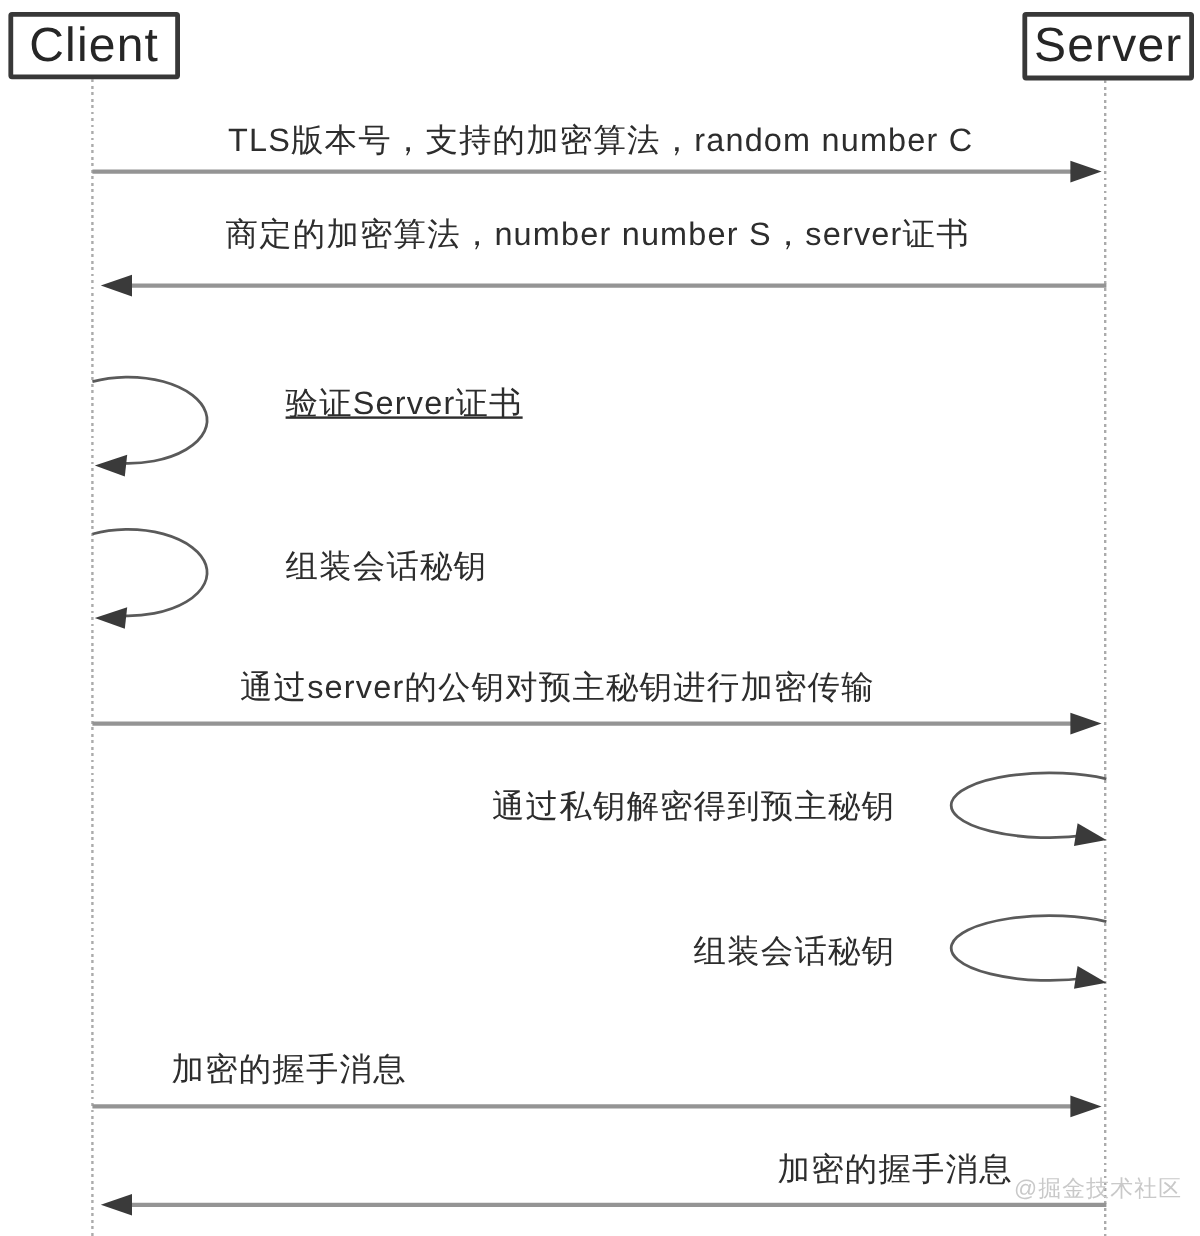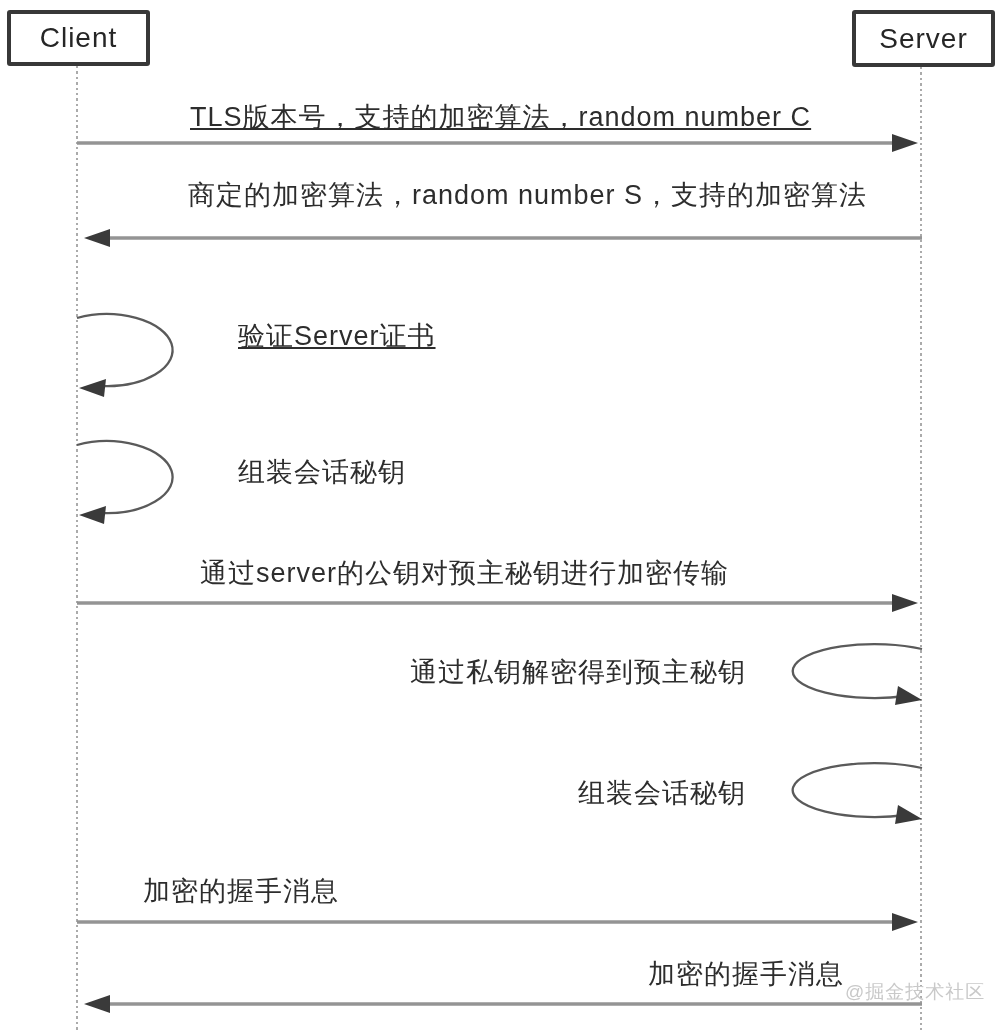--- a/index.html
+++ b/index.html
@@ -17,21 +17,21 @@
   }
   .actor {
     position: absolute;
     box-sizing: border-box;
     border: 4px solid #383838;
     border-radius: 3px;
     background: #ffffff;
     display: flex;
     align-items: center;
     justify-content: center;
-    font-size: 28px;
+    font-size: 40px;
     color: #262626;
     letter-spacing: 1px;
     z-index: 3;
   }
   .actor-client { left: 7px; top: 10px; width: 143px; height: 56px; }
   .actor-server { left: 852px; top: 10px; width: 143px; height: 57px; }
   .lifeline {
     position: absolute;
     width: 2px;
     background-image: repeating-linear-gradient(to bottom, #ababab 0 2.4px, transparent 2.4px 5.4px);
@@ -48,21 +48,21 @@
   }
   .msg-label {
     position: absolute;
     font-size: 27px;
     line-height: 32px;
     color: #2d2d2d;
     letter-spacing: 1px;
     white-space: nowrap;
     z-index: 2;
   }
-  .lbl-0 { left: 190px; top: 101px; width: 610px; text-align: left; text-decoration: underline; }
+  .lbl-0 { left: 190px; top: 101px; width: 610px; text-align: left; }
   .lbl-1 { left: 188px; top: 179px; width: 618px; text-align: center; }
   .lbl-2 { left: 238px; top: 320px; text-decoration: underline; }
   .lbl-3 { left: 238px; top: 456px; }
   .lbl-4 { left: 200px; top: 557px; width: 610px; text-align: left; }
   .lbl-5 { left: 346px; top: 656px; width: 400px; text-align: right; }
   .lbl-6 { left: 350px; top: 777px; width: 396px; text-align: right; }
   .lbl-7 { left: 143px; top: 875px; }
   .lbl-8 { left: 648px; top: 958px; }
   .watermark {
     position: absolute;
@@ -137,21 +137,21 @@
       <polygon class="arrow-head" points="918,922 892,913 892,931"></polygon>
     </g>
 
     <g>
       <line class="arrow-line" x1="922" y1="1004" x2="110" y2="1004"></line>
       <polygon class="arrow-head" points="84,1004 110,995 110,1013"></polygon>
     </g>
   </svg>
 
   <div class="msg-label lbl-0">TLS版本号，支持的加密算法，random number C</div>
-  <div class="msg-label lbl-1">商定的加密算法，random number S，支持的加密算法</div>
+  <div class="msg-label lbl-1">商定的加密算法，number number S，server证书</div>
   <div class="msg-label lbl-2">验证Server证书</div>
   <div class="msg-label lbl-3">组装会话秘钥</div>
   <div class="msg-label lbl-4">通过server的公钥对预主秘钥进行加密传输</div>
   <div class="msg-label lbl-5">通过私钥解密得到预主秘钥</div>
   <div class="msg-label lbl-6">组装会话秘钥</div>
   <div class="msg-label lbl-7">加密的握手消息</div>
   <div class="msg-label lbl-8">加密的握手消息</div>
 
   <div class="watermark">@掘金技术社区</div>
 

